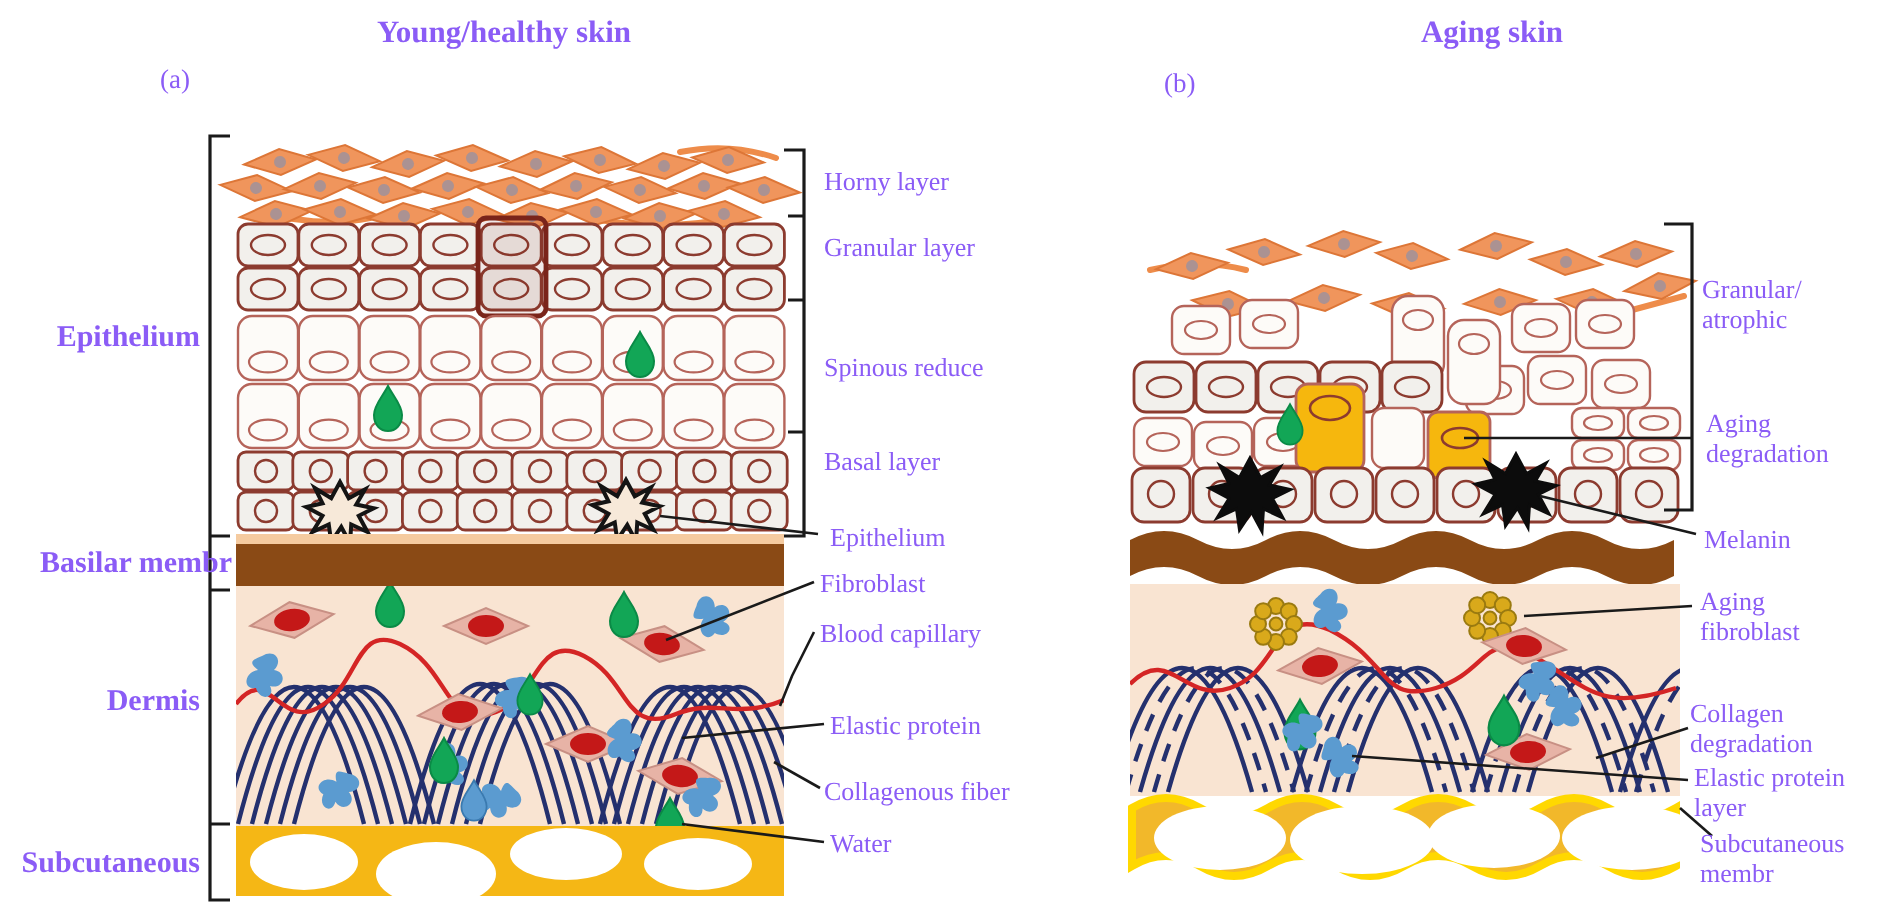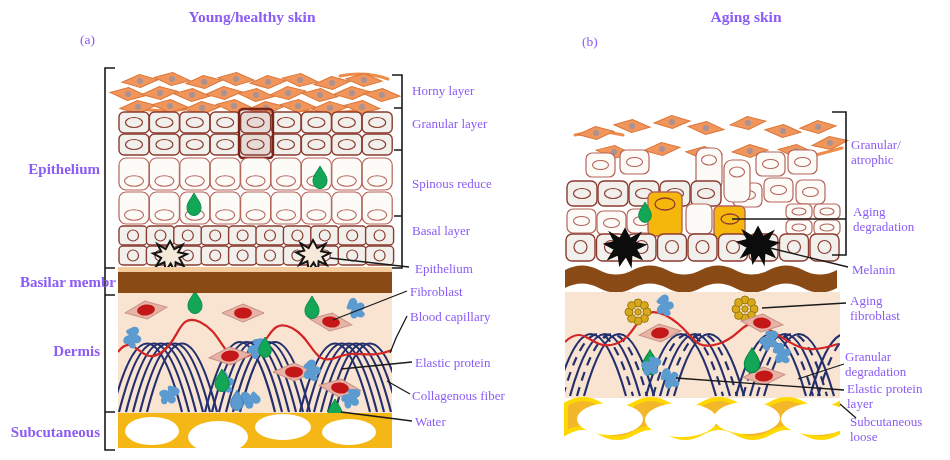--- a/index.html
+++ b/index.html
@@ -466,20 +466,20 @@
 <div class="lbl" style="left:412px;top:388px">Collagenous fiber</div>
 <div class="lbl" style="left:415px;top:414px">Water</div>
 
 <div class="lbl" style="left:851px;top:137px">Granular/</div>
 <div class="lbl" style="left:851px;top:152px">atrophic</div>
 <div class="lbl" style="left:853px;top:204px">Aging</div>
 <div class="lbl" style="left:853px;top:219px">degradation</div>
 <div class="lbl" style="left:852px;top:262px">Melanin</div>
 <div class="lbl" style="left:850px;top:293px">Aging</div>
 <div class="lbl" style="left:850px;top:308px">fibroblast</div>
-<div class="lbl" style="left:845px;top:349px">Granular</div>
+<div class="lbl" style="left:845px;top:349px">Collagen</div>
 <div class="lbl" style="left:845px;top:364px">degradation</div>
 <div class="lbl" style="left:847px;top:381px">Elastic protein</div>
 <div class="lbl" style="left:847px;top:396px">layer</div>
 <div class="lbl" style="left:850px;top:414px">Subcutaneous</div>
-<div class="lbl" style="left:850px;top:429px">loose</div>
+<div class="lbl" style="left:850px;top:429px">membr</div>
 
 </div>
 
 </body></html>

